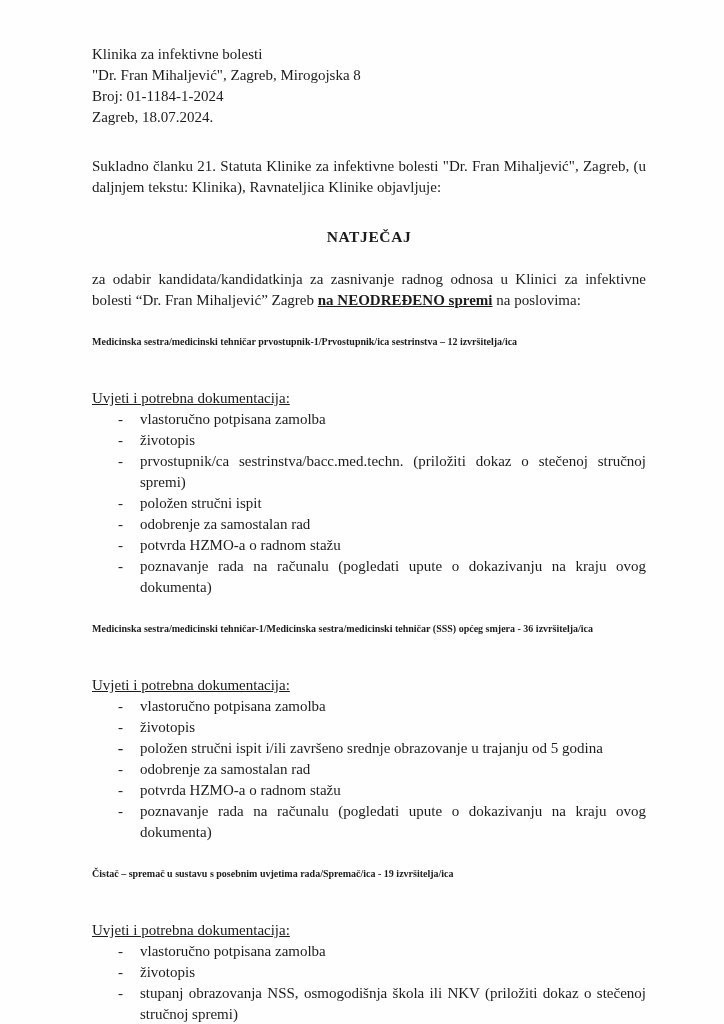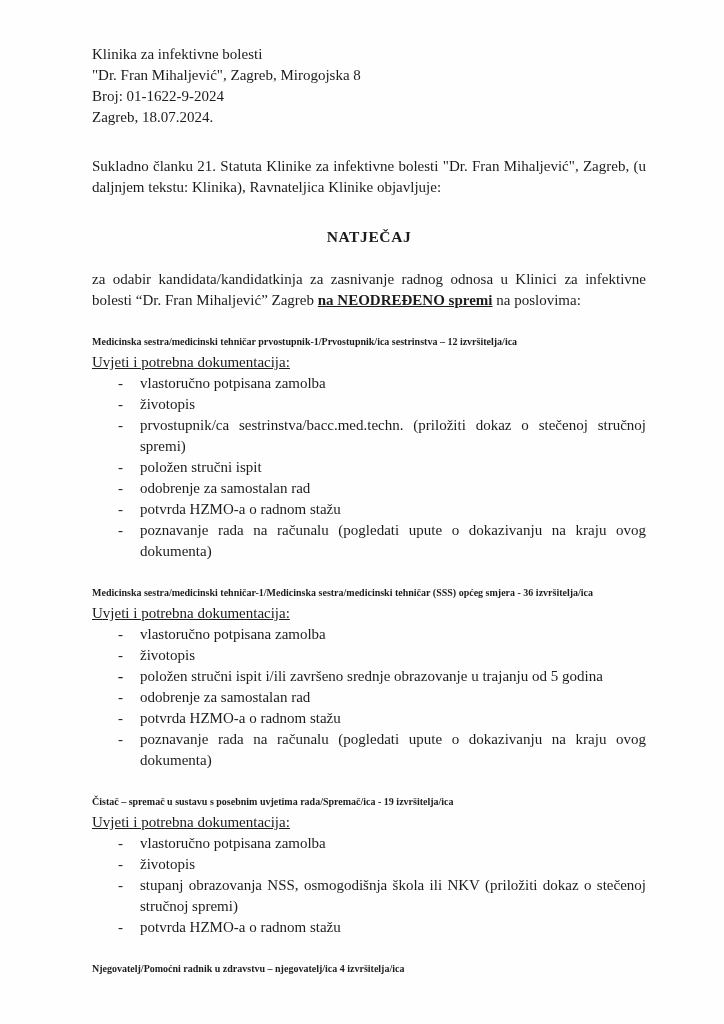--- a/index.html
+++ b/index.html
@@ -51,20 +51,21 @@
   }
   .job h2 {
     margin: 0;
     font-size: 10px;
     font-weight: bold;
     line-height: 21px;
     text-align: left;
   }
   .req-label {
     text-decoration: underline;
+    margin-top: 36px;
   }
   .req-list {
     list-style: none;
     margin: 0;
     padding: 0;
   }
   .req-list li {
     position: relative;
     padding-left: 48px;
     text-align: justify;
@@ -76,21 +77,21 @@
   }
 </style>
 </head>
 <body>
 
 <div class="page">
 
   <div class="letterhead">
     <div>Klinika za infektivne bolesti</div>
     <div>"Dr. Fran Mihaljević", Zagreb, Mirogojska 8</div>
-    <div>Broj: 01-1622-9-2024</div>
+    <div>Broj: 01-1184-1-2024</div>
     <div>Zagreb, 18.07.2024.</div>
   </div>
 
   <p class="intro">Sukladno članku 21. Statuta Klinike za infektivne bolesti "Dr. Fran Mihaljević", Zagreb, (u daljnjem tekstu: Klinika), Ravnateljica Klinike objavljuje:</p>
 
   <h1 class="doc-title">NATJEČAJ</h1>
 
   <p class="subtitle"><span>za odabir kandidata/kandidatkinja za zasnivanje radnog odnosa u Klinici za infektivne bolesti “Dr. Fran Mihaljević” Zagreb </span><span class="emph">na NEODREĐENO spremi</span><span> na poslovima:</span></p>
 
   <section class="job">

